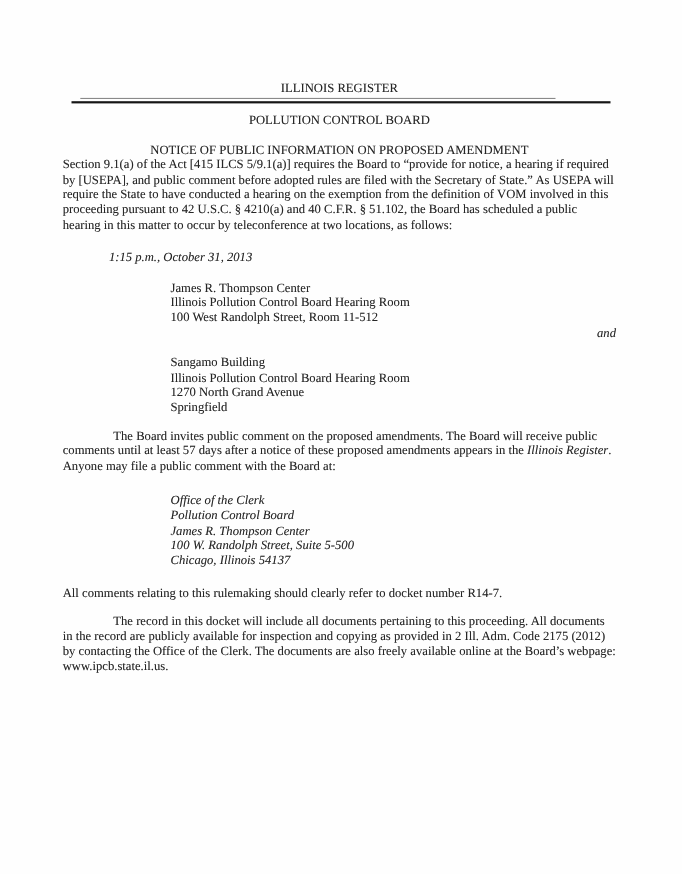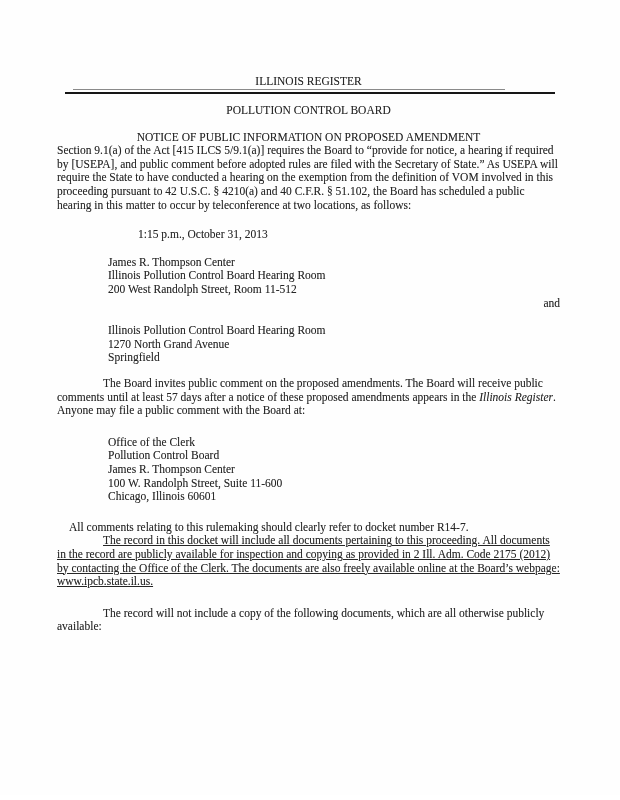--- a/index.html
+++ b/index.html
@@ -30,30 +30,30 @@
   }
   .rule-thick {
     height: 2.5px;
     background: #161616;
     margin: 2px 5px 0 8px;
   }
   .board-title  { margin-top: 10px; }
   .notice-title { margin-top: 13px; }
   p { margin: 0; }
   .para-statute { }
-  .tab1 { margin-left: 81px; }
-  .tab2 { margin-left: 51px; }
+  .tab1 { margin-left: 42px; font-style: italic; }
+  .tab2 { margin-left: 98px; }
   .dt        { margin-top: 16px; }
   .addr-1    { margin-top: 14px; }
   .conj      { margin-top: 0; text-align: right; }
   .addr-2    { margin-top: 14px; }
   .para-invite { margin-top: 12px; text-indent: 46px; }
-  .addr-3    { margin-top: 18px; }
-  .para-docket { margin-top: 17px; margin-left: 12px; }
-  .para-record { margin-top: 0; text-indent: 46px; text-decoration: underline; }
+  .addr-3    { margin-top: 18px; font-style: italic; }
+  .para-docket { margin-top: 17px; }
+  .para-record { margin-top: 11px; text-indent: 46px; }
   .para-exclusions { margin-top: 18px; text-indent: 46px; }
   .italic { font-style: italic; }
 </style>
 </head>
 <body>
 
 <div class="page">
 
   <div>
     <div class="center">ILLINOIS REGISTER</div>
@@ -63,40 +63,40 @@
     <div class="center notice-title">NOTICE OF PUBLIC INFORMATION ON PROPOSED AMENDMENT</div>
   </div>
 
   <p class="para-statute">Section 9.1(a) of the Act [415 ILCS 5/9.1(a)] requires the Board to “provide for notice, a hearing if required by [USEPA], and public comment before adopted rules are filed with the Secretary of State.”  As USEPA will require the State to have conducted a hearing on the exemption from the definition of VOM involved in this proceeding pursuant to 42 U.S.C. § 4210(a) and 40 C.F.R. § 51.102, the Board has scheduled a public hearing in this matter to occur by teleconference at two locations, as follows:</p>
 
   <div class="tab1 dt">1:15 p.m., October 31, 2013</div>
 
   <div class="tab2 addr-1">
     <div>James R. Thompson Center</div>
     <div>Illinois Pollution Control Board Hearing Room</div>
-    <div>200 West Randolph Street, Room 11-512</div>
+    <div>100 West Randolph Street, Room 11-512</div>
   </div>
 
   <div class="tab1 conj">and</div>
 
   <div class="tab2 addr-2">
+    <div>Sangamo Building</div>
     <div>Illinois Pollution Control Board Hearing Room</div>
     <div>1270 North Grand Avenue</div>
     <div>Springfield</div>
   </div>
 
   <p class="para-invite"><span>The Board invites public comment on the proposed amendments.  The Board will receive public comments until at least 57 days after a notice of these proposed amendments appears in the </span><span class="italic">Illinois Register</span><span>.  Anyone may file a public comment with the Board at:</span></p>
 
   <div class="tab2 addr-3">
     <div>Office of the Clerk</div>
     <div>Pollution Control Board</div>
     <div>James R. Thompson Center</div>
-    <div>100 W. Randolph Street, Suite 11-600</div>
-    <div>Chicago, Illinois 60601</div>
+    <div>100 W. Randolph Street, Suite 5-500</div>
+    <div>Chicago, Illinois 54137</div>
   </div>
 
   <p class="para-docket">All comments relating to this rulemaking should clearly refer to docket number R14-7.</p>
 
   <p class="para-record">The record in this docket will include all documents pertaining to this proceeding.  All documents in the record are publicly available for inspection and copying as provided in 2 Ill. Adm. Code 2175 (2012) by contacting the Office of the Clerk.  The documents are also freely available online at the Board’s webpage:  www.ipcb.state.il.us.</p>
 
-  <p class="para-exclusions">The record will not include a copy of the following documents, which are all otherwise publicly available:</p>
 
 </div>
 
 </body></html>

